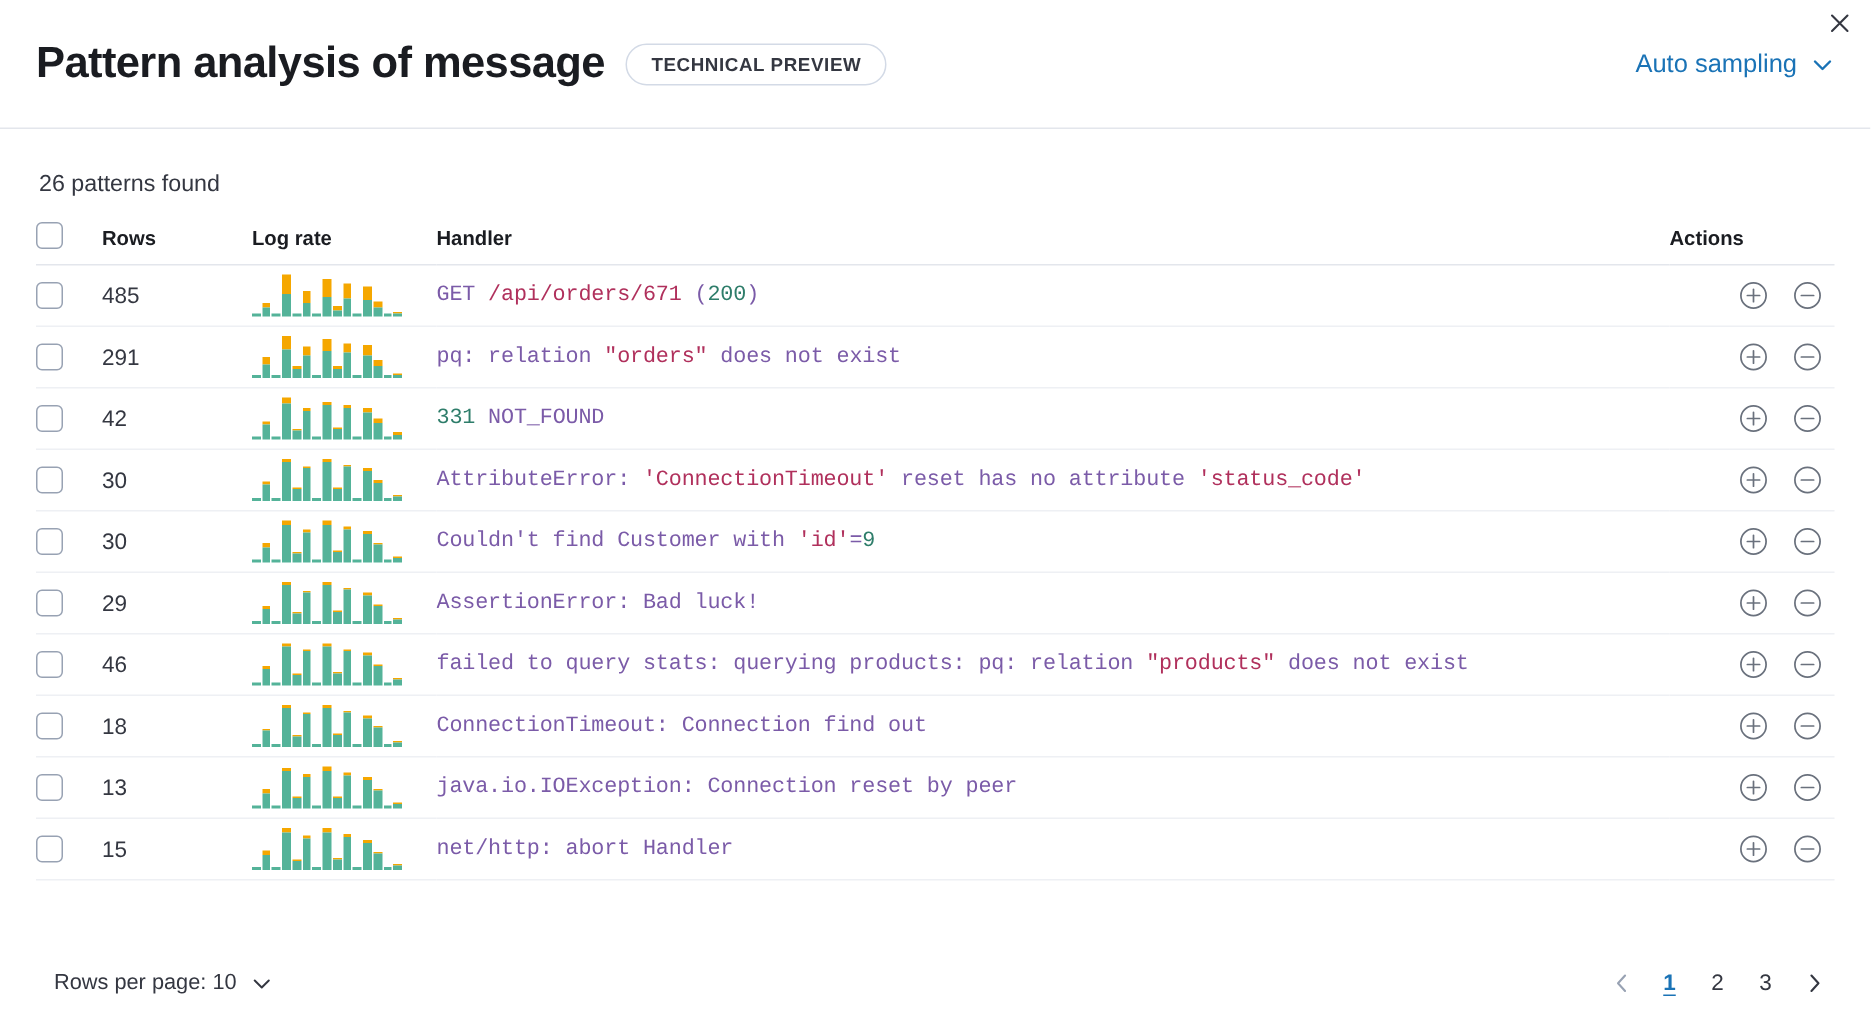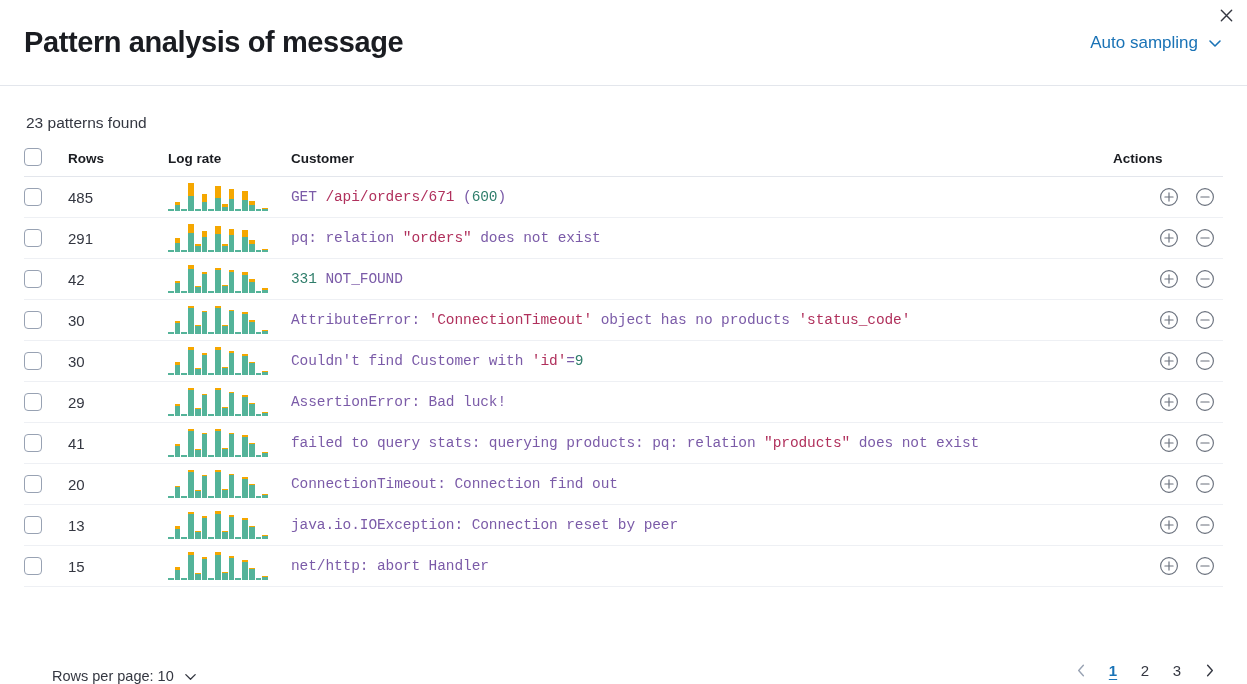--- a/index.html
+++ b/index.html
@@ -146,24 +146,24 @@
     justify-content: flex-end;
     align-items: center;
     gap: 16px;
     padding-right: 8px;
   }
   .act-icon { cursor: pointer; line-height: 0; display: inline-block; }
 
   
   .footer {
     position: absolute;
-    left: 16px; right: 0; bottom: 0;
+    left: 0; right: 0; bottom: 0;
     height: 58px;
     display: flex;
-    align-items: flex-end;
+    align-items: center;
     padding: 0 24px;
   }
   .rows-per-page {
     display: inline-flex;
     align-items: center;
     gap: 9px;
     font-size: 14.5px;
     color: #343741;
     cursor: pointer;
     user-select: none;
@@ -195,20 +195,21 @@
     text-underline-offset: 3px;
   }
 </style>
 </head>
 <body>
 
 <div class="page">
 
   <div class="header">
     <span class="title">Pattern analysis of message</span>
+    <span class="badge">TECHNICAL PREVIEW</span>
 
     <div class="header-right">
       <span class="auto-sampling">
         <span>Auto sampling</span>
         <span class="chev">
           <svg width="16" height="16" viewBox="0 0 16 16">
               <path d="M3 6l5 5 5-5" fill="none" stroke="#1a73b6" stroke-width="1.6" stroke-linecap="round" stroke-linejoin="round"></path>
             </svg>
         </span>
       </span>
@@ -216,31 +217,31 @@
 
     <div class="close-btn">
       <svg width="15" height="15" viewBox="0 0 16 16">
           <path d="M2.5 2.5l11 11M13.5 2.5l-11 11" fill="none" stroke="#343741" stroke-width="1.5" stroke-linecap="round"></path>
         </svg>
     </div>
   </div>
 
   <div class="body">
 
-    <div class="found">23 patterns found</div>
+    <div class="found">26 patterns found</div>
 
     <table class="patterns">
       <thead>
         <tr>
           <th class="col-cb">
             <span class="cb"></span>
           </th>
           <th class="col-count">Rows</th>
           <th class="col-rate">Log rate</th>
-          <th class="col-ex">Customer</th>
+          <th class="col-ex">Handler</th>
           <th class="col-act">Actions</th>
         </tr>
       </thead>
       <tbody id="rows-body">
           <tr>
             <td class="col-cb">
               <span class="cb"></span>
             </td>
             <td class="col-count count-cell">485</td>
             <td class="col-rate">
@@ -301,21 +302,21 @@
                   <div class="top" style="height: 0px;"></div>
                   <div class="bot" style="height: 2px;"></div>
                 </div>
                 <div class="bar">
                   <div class="top" style="height: 1px;"></div>
                   <div class="bot" style="height: 2px;"></div>
                 </div>
               </div>
             </td>
             <td class="col-ex">
-              <div class="ex"><span class="tk-default">GET </span><span class="tk-string">/api/orders/671</span><span class="tk-default"> (</span><span class="tk-number">600</span><span class="tk-default">)</span></div>
+              <div class="ex"><span class="tk-default">GET </span><span class="tk-string">/api/orders/671</span><span class="tk-default"> (</span><span class="tk-number">200</span><span class="tk-default">)</span></div>
             </td>
             <td class="col-act">
               <div class="actions">
                 <span class="act-icon"><svg width="20" height="20" viewBox="0 0 20 20">
                     <circle cx="10" cy="10" r="8.4" fill="none" stroke="#6a717d" stroke-width="1.15"></circle>
                     <path d="M10 5.9v8.2M5.9 10h8.2" stroke="#6a717d" stroke-width="1.15" stroke-linecap="round"></path>
                   </svg></span>
                 <span class="act-icon"><svg width="20" height="20" viewBox="0 0 20 20">
                     <circle cx="10" cy="10" r="8.4" fill="none" stroke="#6a717d" stroke-width="1.15"></circle>
                     <path d="M5.9 10h8.2" stroke="#6a717d" stroke-width="1.15" stroke-linecap="round"></path>
@@ -556,21 +557,21 @@
                   <div class="top" style="height: 0px;"></div>
                   <div class="bot" style="height: 2px;"></div>
                 </div>
                 <div class="bar">
                   <div class="top" style="height: 1px;"></div>
                   <div class="bot" style="height: 3px;"></div>
                 </div>
               </div>
             </td>
             <td class="col-ex">
-              <div class="ex"><span class="tk-default">AttributeError: </span><span class="tk-string">'ConnectionTimeout'</span><span class="tk-default"> object has no products </span><span class="tk-string">'status_code'</span></div>
+              <div class="ex"><span class="tk-default">AttributeError: </span><span class="tk-string">'ConnectionTimeout'</span><span class="tk-default"> reset has no attribute </span><span class="tk-string">'status_code'</span></div>
             </td>
             <td class="col-act">
               <div class="actions">
                 <span class="act-icon"><svg width="20" height="20" viewBox="0 0 20 20">
                     <circle cx="10" cy="10" r="8.4" fill="none" stroke="#6a717d" stroke-width="1.15"></circle>
                     <path d="M10 5.9v8.2M5.9 10h8.2" stroke="#6a717d" stroke-width="1.15" stroke-linecap="round"></path>
                   </svg></span>
                 <span class="act-icon"><svg width="20" height="20" viewBox="0 0 20 20">
                     <circle cx="10" cy="10" r="8.4" fill="none" stroke="#6a717d" stroke-width="1.15"></circle>
                     <path d="M5.9 10h8.2" stroke="#6a717d" stroke-width="1.15" stroke-linecap="round"></path>
@@ -745,21 +746,21 @@
                     <circle cx="10" cy="10" r="8.4" fill="none" stroke="#6a717d" stroke-width="1.15"></circle>
                     <path d="M5.9 10h8.2" stroke="#6a717d" stroke-width="1.15" stroke-linecap="round"></path>
                   </svg></span>
               </div>
             </td>
           </tr>
           <tr>
             <td class="col-cb">
               <span class="cb"></span>
             </td>
-            <td class="col-count count-cell">41</td>
+            <td class="col-count count-cell">46</td>
             <td class="col-rate">
               <div class="spark">
                 <div class="bar">
                   <div class="top" style="height: 0px;"></div>
                   <div class="bot" style="height: 2px;"></div>
                 </div>
                 <div class="bar">
                   <div class="top" style="height: 2px;"></div>
                   <div class="bot" style="height: 11px;"></div>
                 </div>
@@ -830,21 +831,21 @@
                     <circle cx="10" cy="10" r="8.4" fill="none" stroke="#6a717d" stroke-width="1.15"></circle>
                     <path d="M5.9 10h8.2" stroke="#6a717d" stroke-width="1.15" stroke-linecap="round"></path>
                   </svg></span>
               </div>
             </td>
           </tr>
           <tr>
             <td class="col-cb">
               <span class="cb"></span>
             </td>
-            <td class="col-count count-cell">20</td>
+            <td class="col-count count-cell">18</td>
             <td class="col-rate">
               <div class="spark">
                 <div class="bar">
                   <div class="top" style="height: 0px;"></div>
                   <div class="bot" style="height: 2px;"></div>
                 </div>
                 <div class="bar">
                   <div class="top" style="height: 1px;"></div>
                   <div class="bot" style="height: 11px;"></div>
                 </div>

